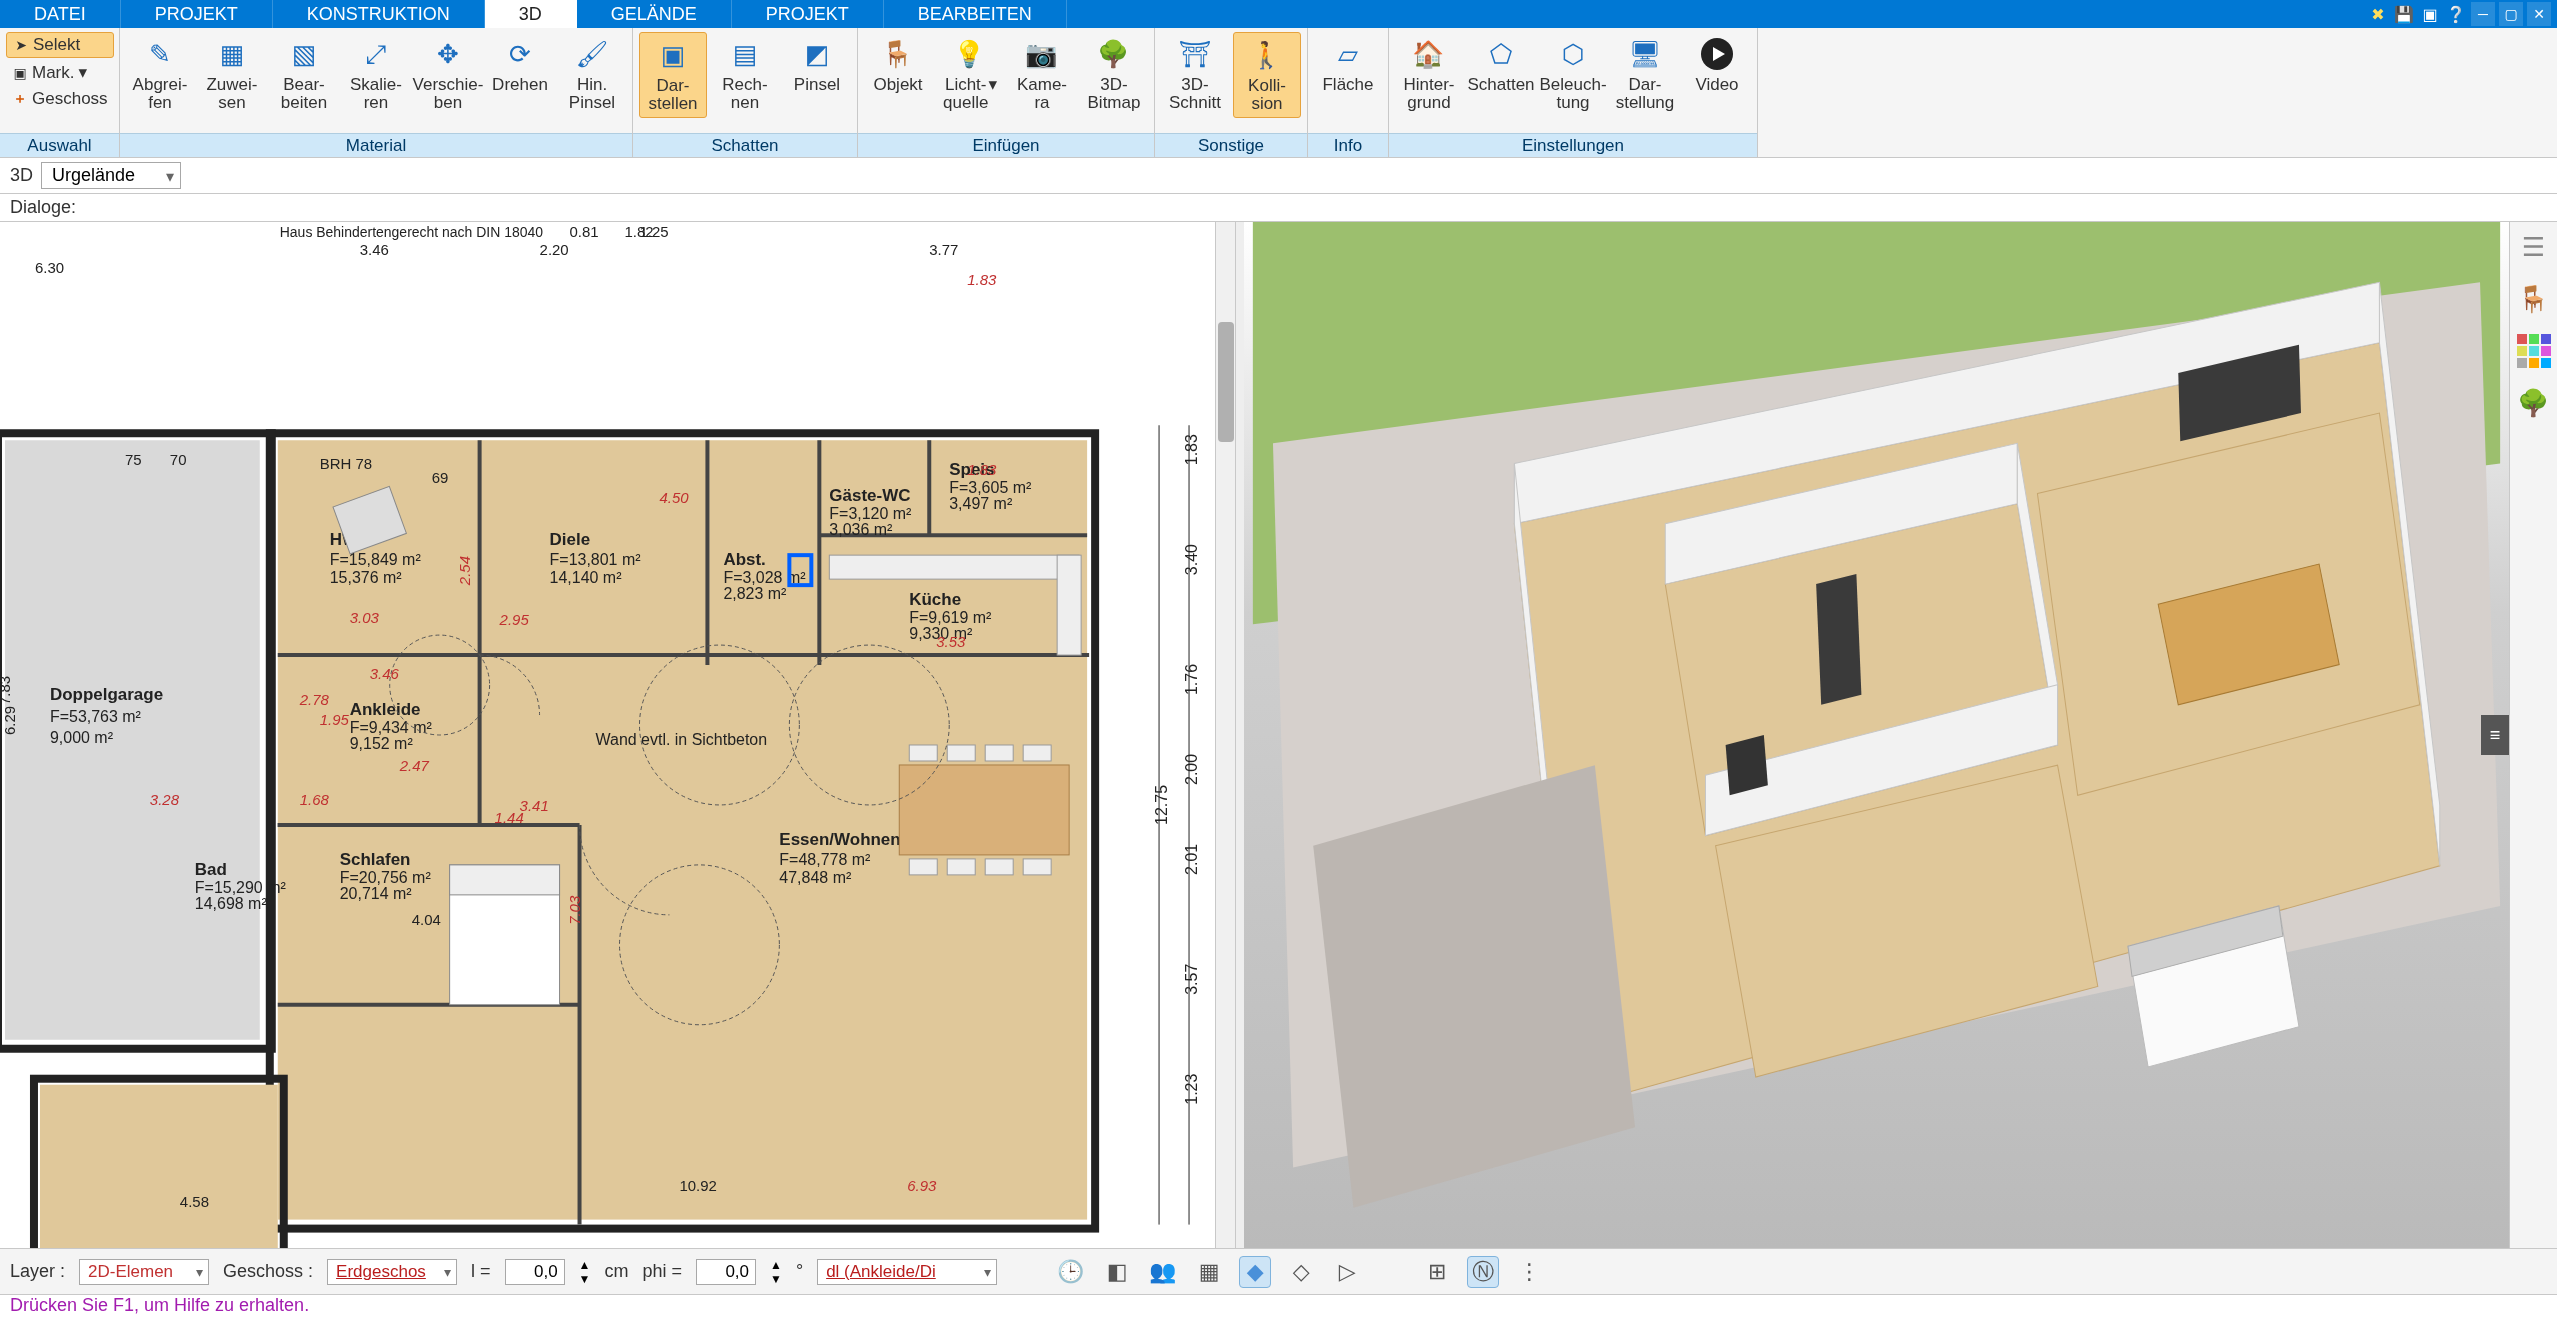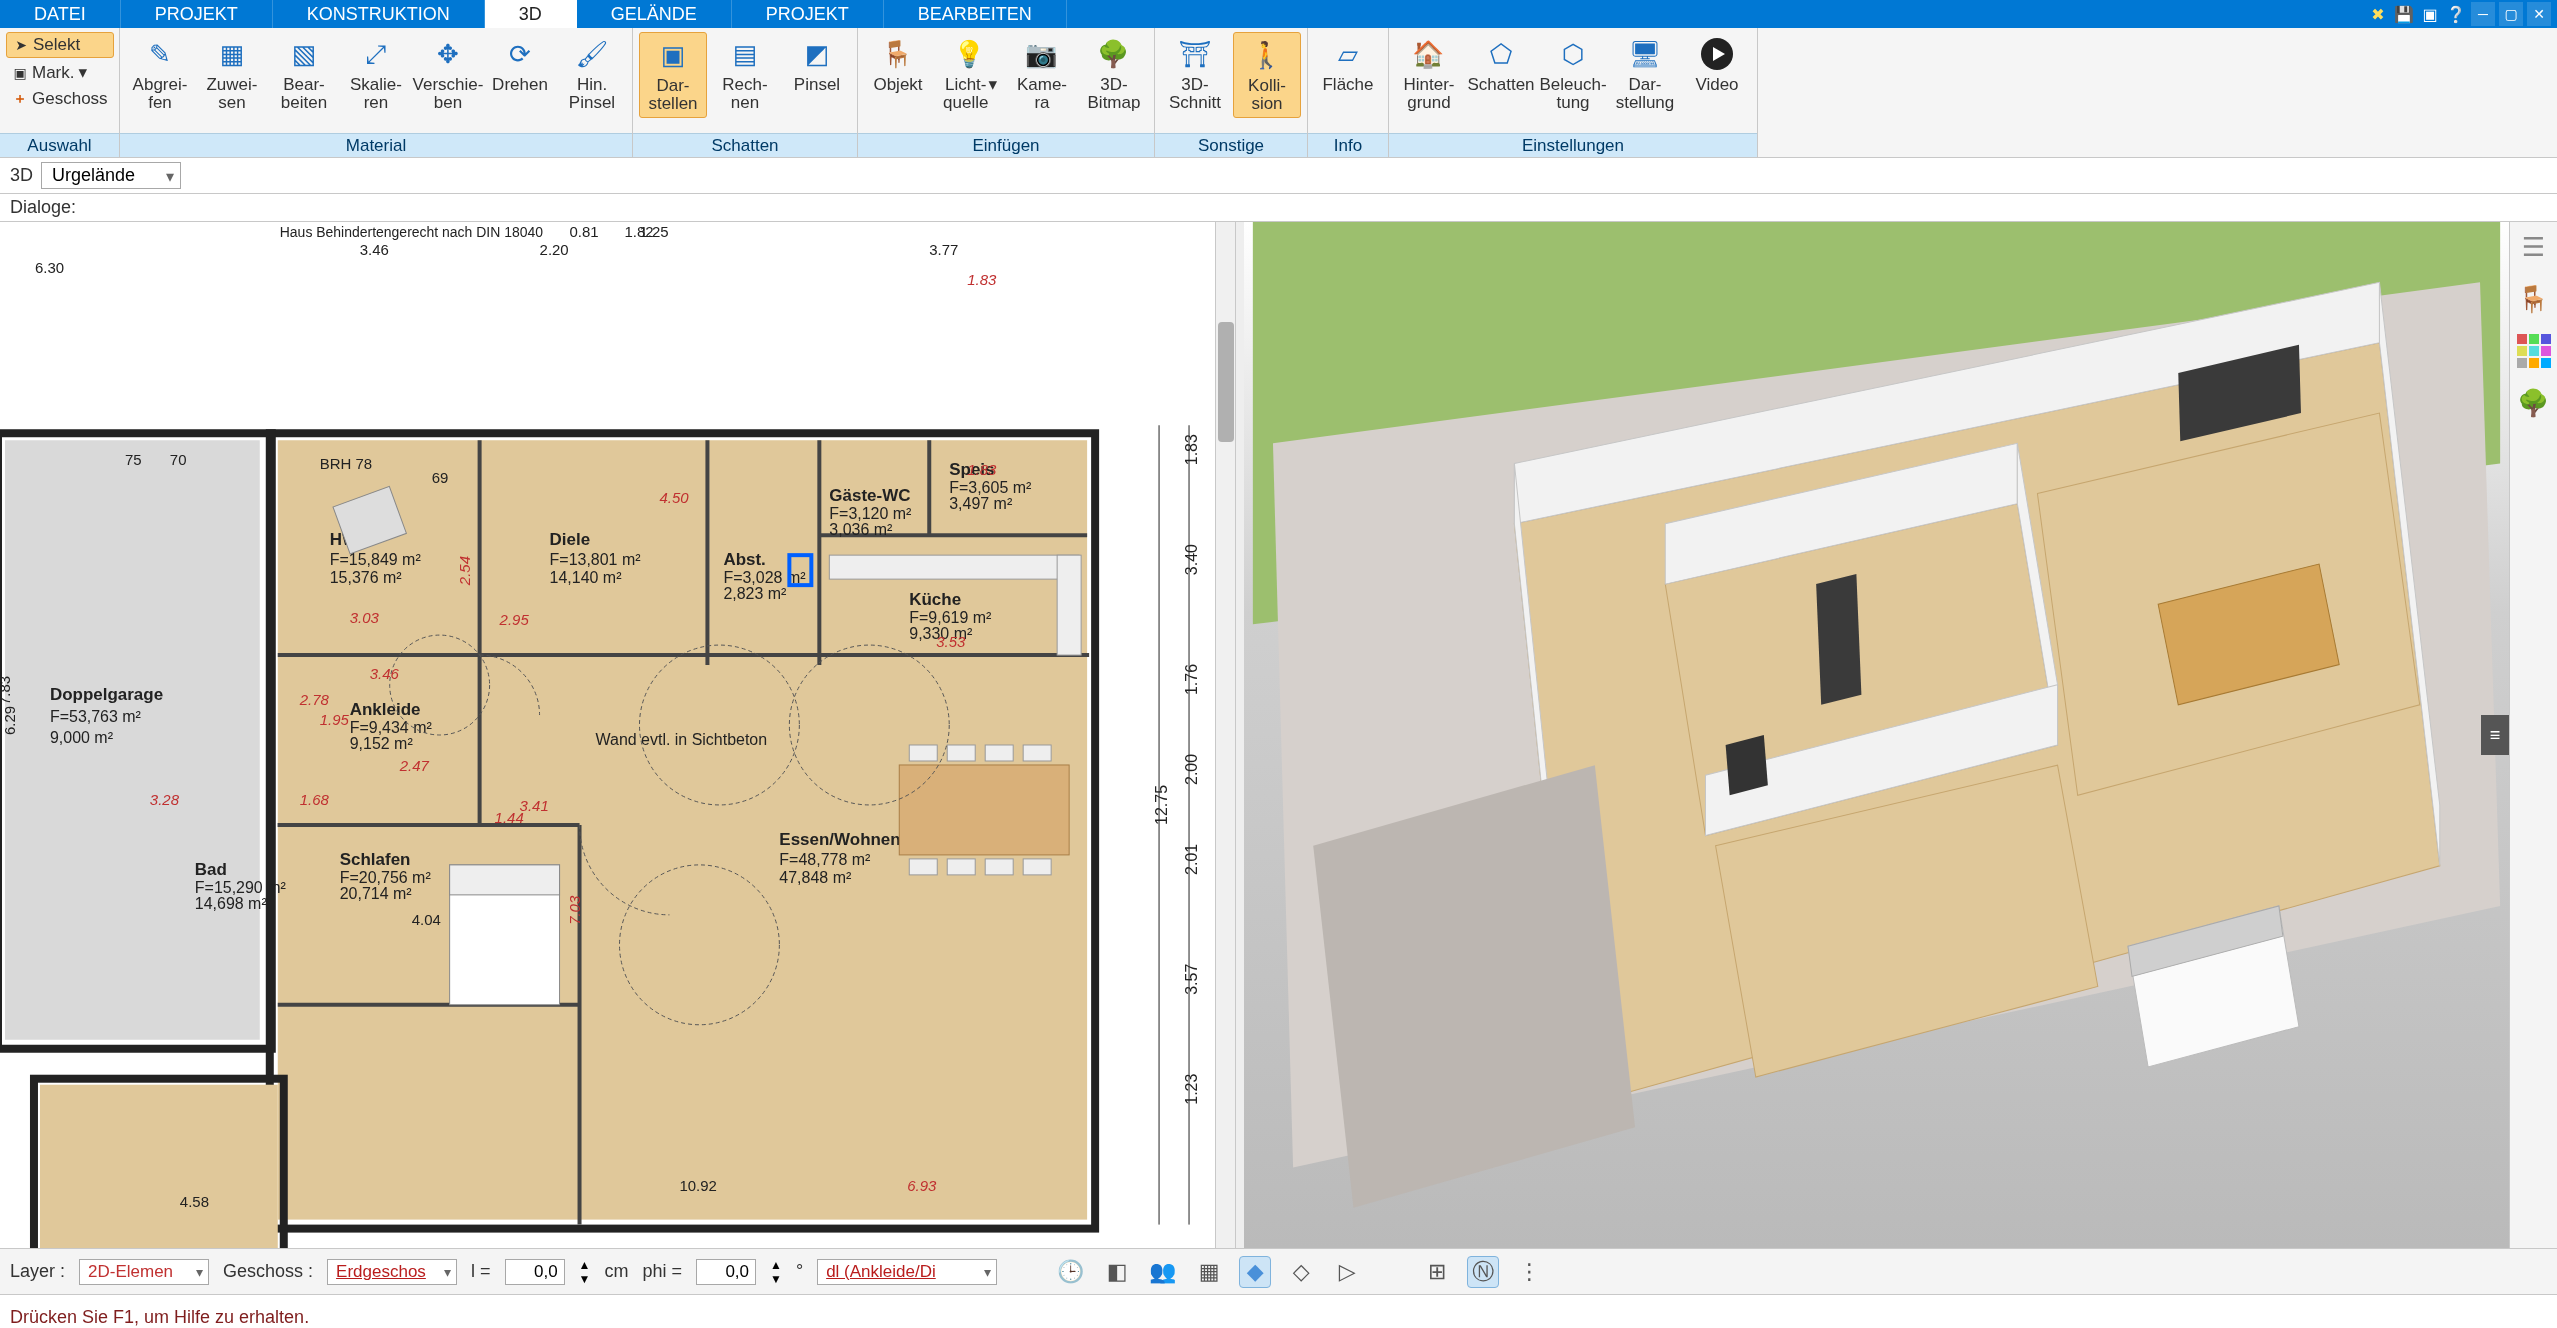--- a/index.html
+++ b/index.html
@@ -73,21 +73,21 @@
 
 
 .bottom-bar { height:46px; display:flex; align-items:center; gap:14px; padding:8px 10px; background:#f4f4f4; border-top:1px solid #c8c8c8; font-size:18px; }
 .bb-label { color:#333; }
 .bb-combo { background:#fff; border:1px solid #a8a8a8; padding:2px 22px 2px 8px; position:relative; font-size:17px; min-width:130px; color:#c03030; }
 .bb-combo.normal { color:#b91c1c;text-decoration:underline; }
 .bb-combo::after { content:"▾"; position:absolute; right:5px; top:50%; transform:translateY(-50%); color:#666; font-size:14px; }
 .bb-field { background:#fff; border:1px solid #a8a8a8; padding:2px 6px; width:60px; text-align:right; font-size:17px; }
 .bb-icon { width:32px; height:32px; display:flex; align-items:center; justify-content:center; font-size:22px; color:#555; }
 .bb-icon.active { background:#cde4f6; border:1px solid #7fb3dd; border-radius:4px; }
-.status-bar { height:34px; display:flex; align-items:flex-end; padding:0 10px; gap:40px; font-size:18px; color:#7f1d1d; background:#fff; border-top:1px solid #c8c8c8; }
+.status-bar { height:34px; display:flex; align-items:flex-start; padding:0 10px; gap:40px; font-size:18px; color:#a21caf; background:#fff; border-top:1px solid #c8c8c8; }
 .status-bar .status-right { margin-left:auto; display:flex; gap:50px; }
 </style>
 </head>
 <body>
 
 <div class="menu-bar">
   <div class="menu-tab">DATEI</div>
   <div class="menu-tab">PROJEKT</div>
   <div class="menu-tab">KONSTRUKTION</div>
   <div class="menu-tab active">3D</div>

